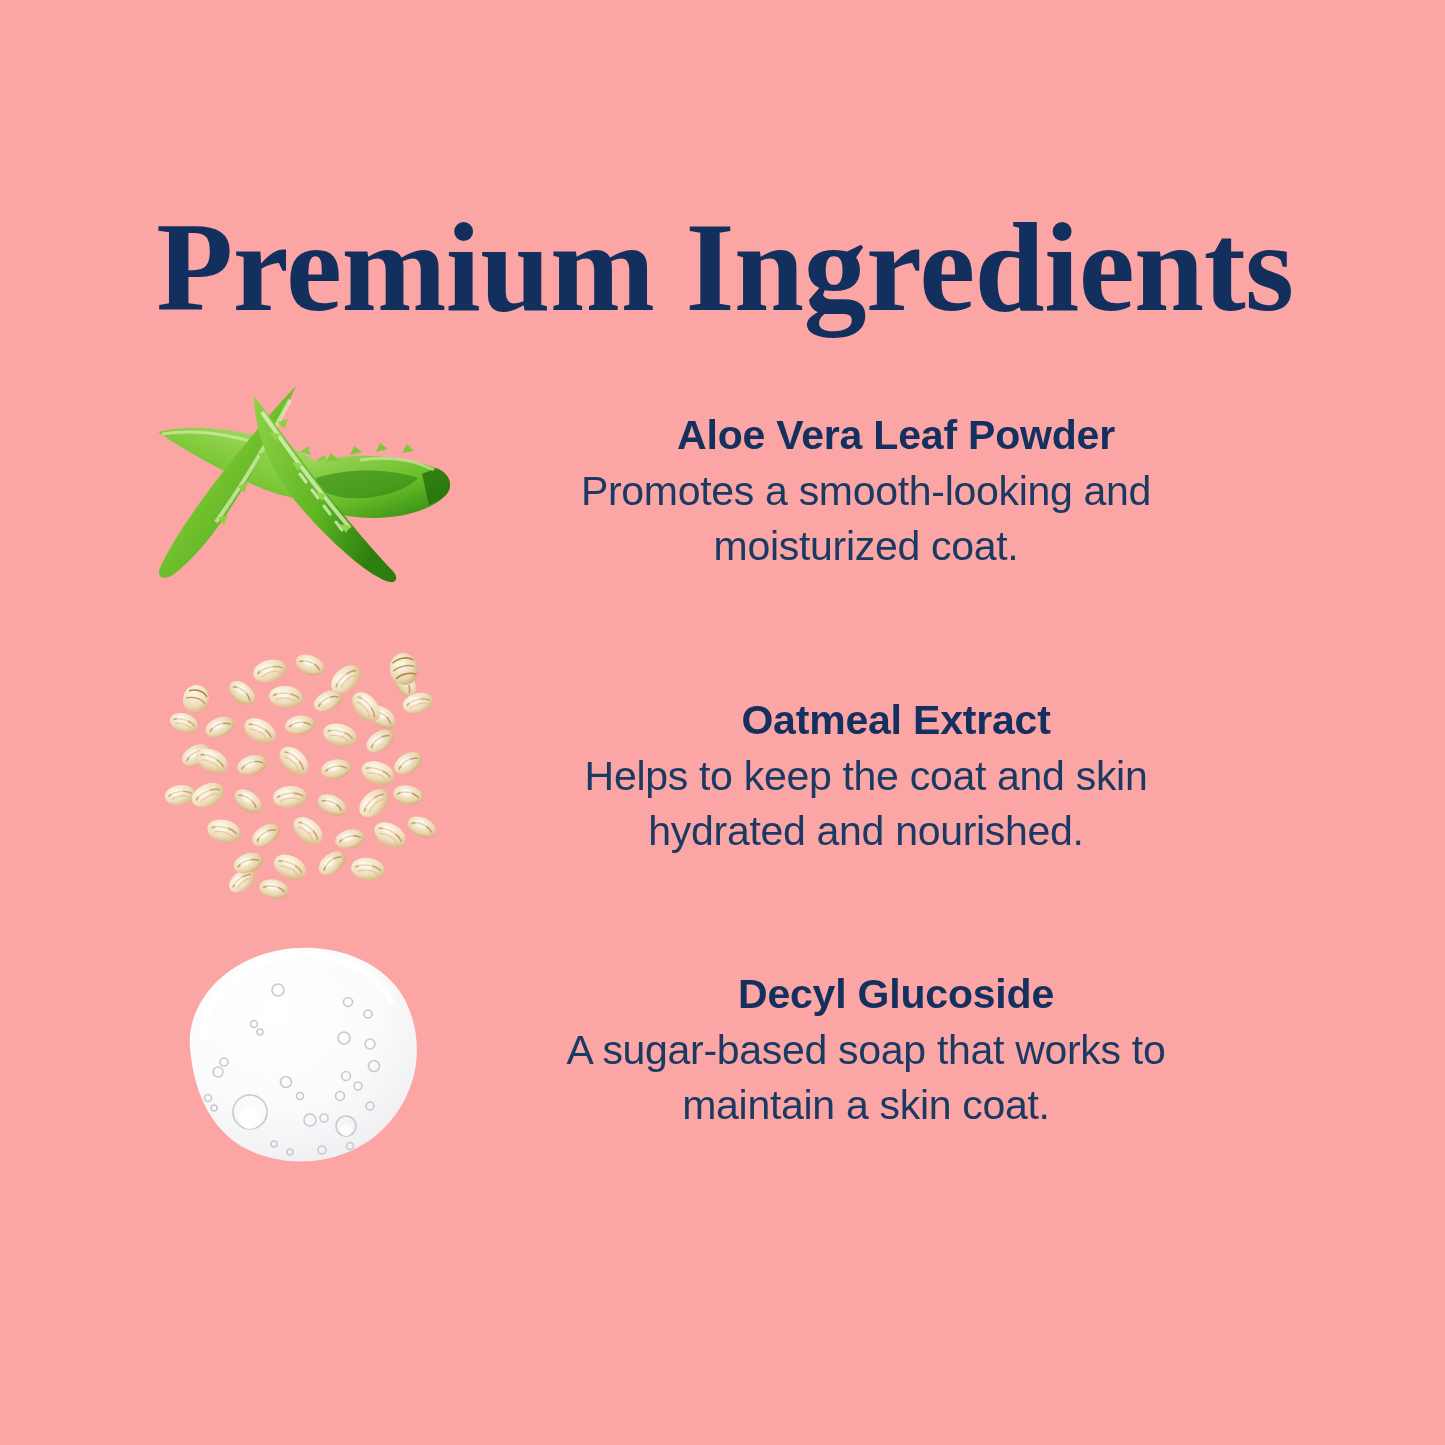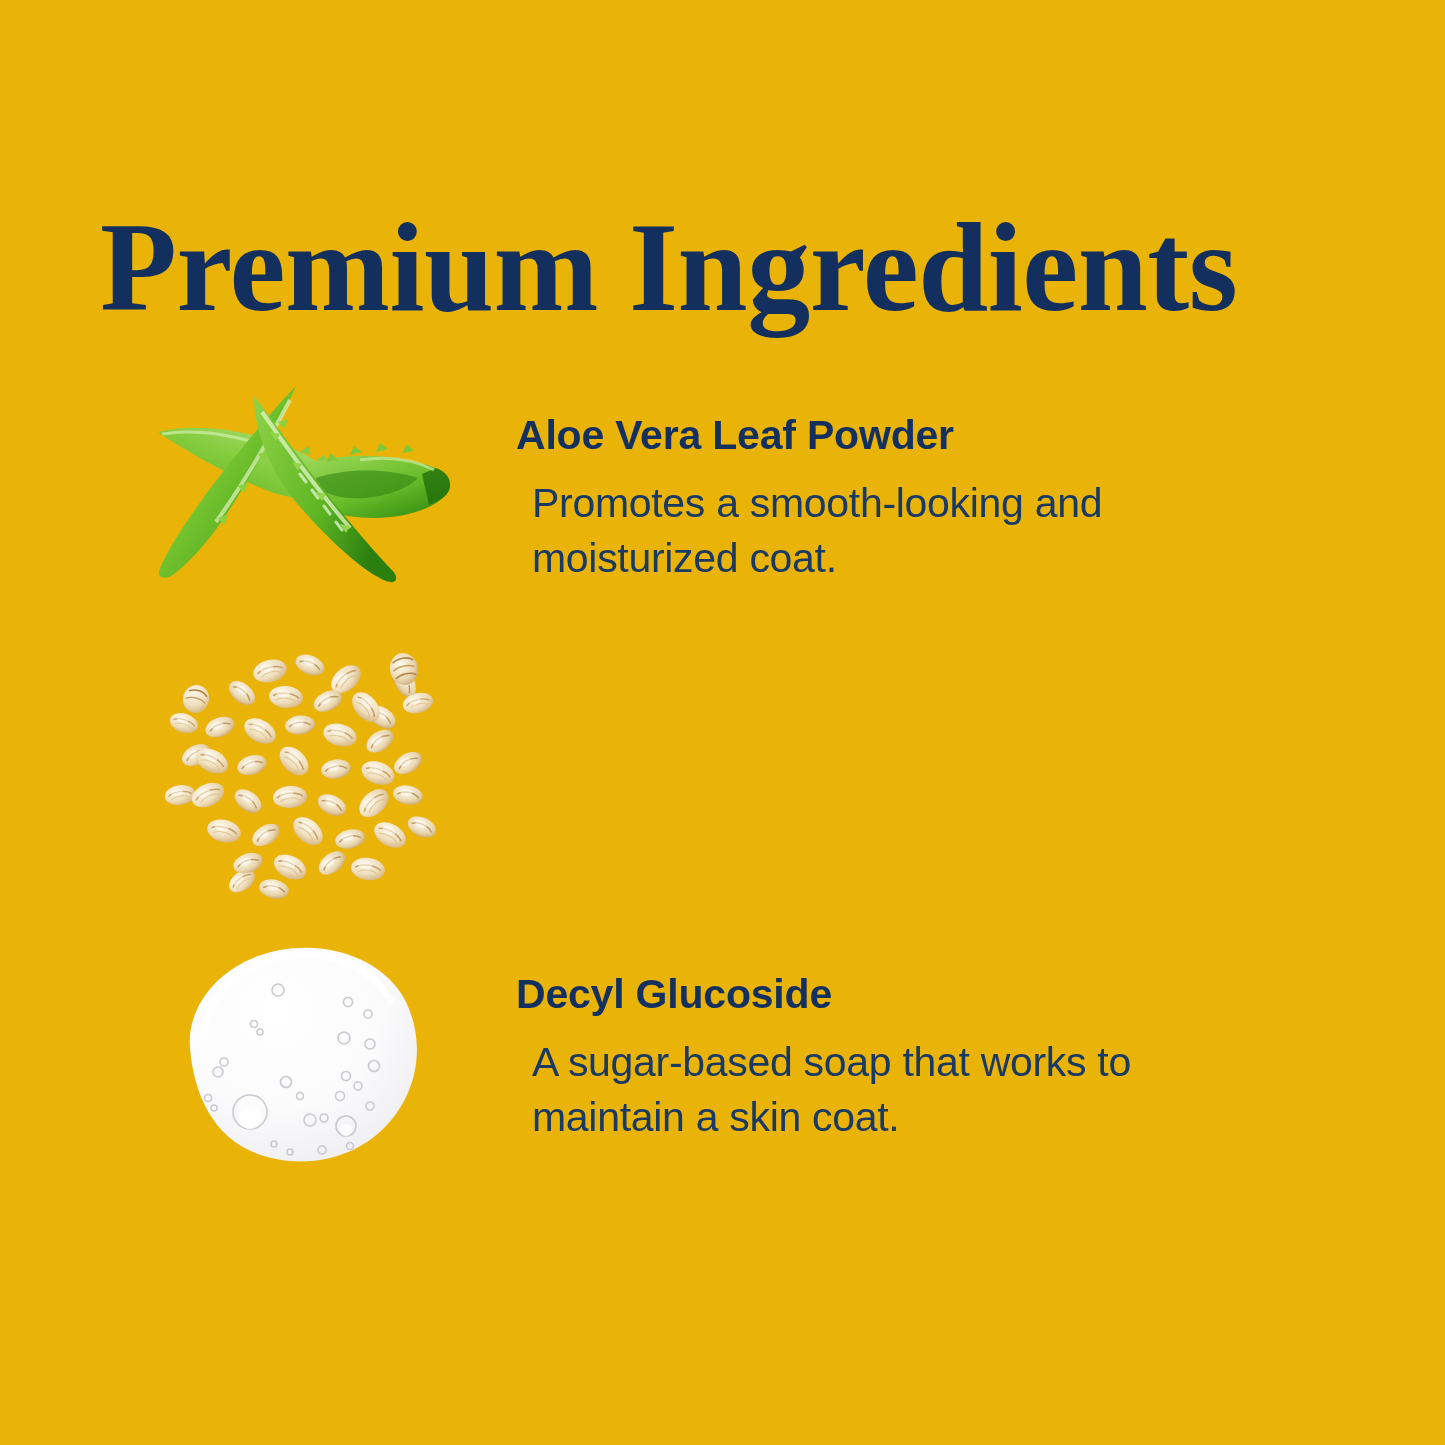--- a/index.html
+++ b/index.html
@@ -3,21 +3,21 @@
 <meta charset="utf-8">
 <style>
   html,body{margin:0;padding:0;}
   body{
     width:1445px;height:1445px;
     background:#eef1fd;
     font-family:"Liberation Sans", sans-serif;
     overflow:hidden;
     position:relative;
   }
-  .page{position:relative;width:1445px;height:1445px;background:#eab308;}
+  .page{position:relative;width:1445px;height:1445px;background:#fca5a5;text-align:center;}
 
   
   .title{
     position:absolute;
     left:100px; top:118px;
     width:1250px;
     font-family:"Liberation Serif", serif;
     font-weight:700;
     font-size:126px;
     line-height:1.05;
@@ -58,21 +58,21 @@
     color:#14305f;
     margin:0 0 4px 0;
     letter-spacing:-0.2px;
   }
   .ing-desc{
     font-family:"Liberation Sans", sans-serif;
     font-weight:400;
     font-size:41px;
     line-height:1.33;
     color:#1b3a63;
-    margin:16px;
+    margin:0;
     letter-spacing:-0.3px;
     max-width:700px;
   }
 </style>
 </head>
 <body>
 
 <div class="page">
 
   <h1 class="title">Premium Ingredients</h1>
@@ -222,20 +222,24 @@
             </g>
             <g transform="translate(46,54) rotate(16)">
               <ellipse cx="0" cy="0" rx="13" ry="14" fill="url(#oat)"></ellipse>
               <path d="M-9 -6 C-3 -10 5 -10 10 -5" fill="none" stroke="#b08447" stroke-width="1.5"></path>
               <path d="M-10 2 C-4 -2 5 -2 10 2" fill="none" stroke="#c49a5c" stroke-width="1.3"></path>
             </g>
           </g>
         </svg>
       </div>
 
+      <div class="copy">
+        <div class="ing-name">Oatmeal Extract</div>
+        <div class="ing-desc">Helps to keep the coat and skin hydrated and nourished.</div>
+      </div>
     </div>
 
     <div class="row row-3">
 
       <div class="art">
         <svg viewBox="0 0 310 250" xmlns="http://www.w3.org/2000/svg">
           <defs>
             <radialGradient id="gel" cx="0.38" cy="0.3" r="0.82">
               <stop offset="0%" stop-color="#ffffff"></stop>
               <stop offset="55%" stop-color="#fbfbfc"></stop>

